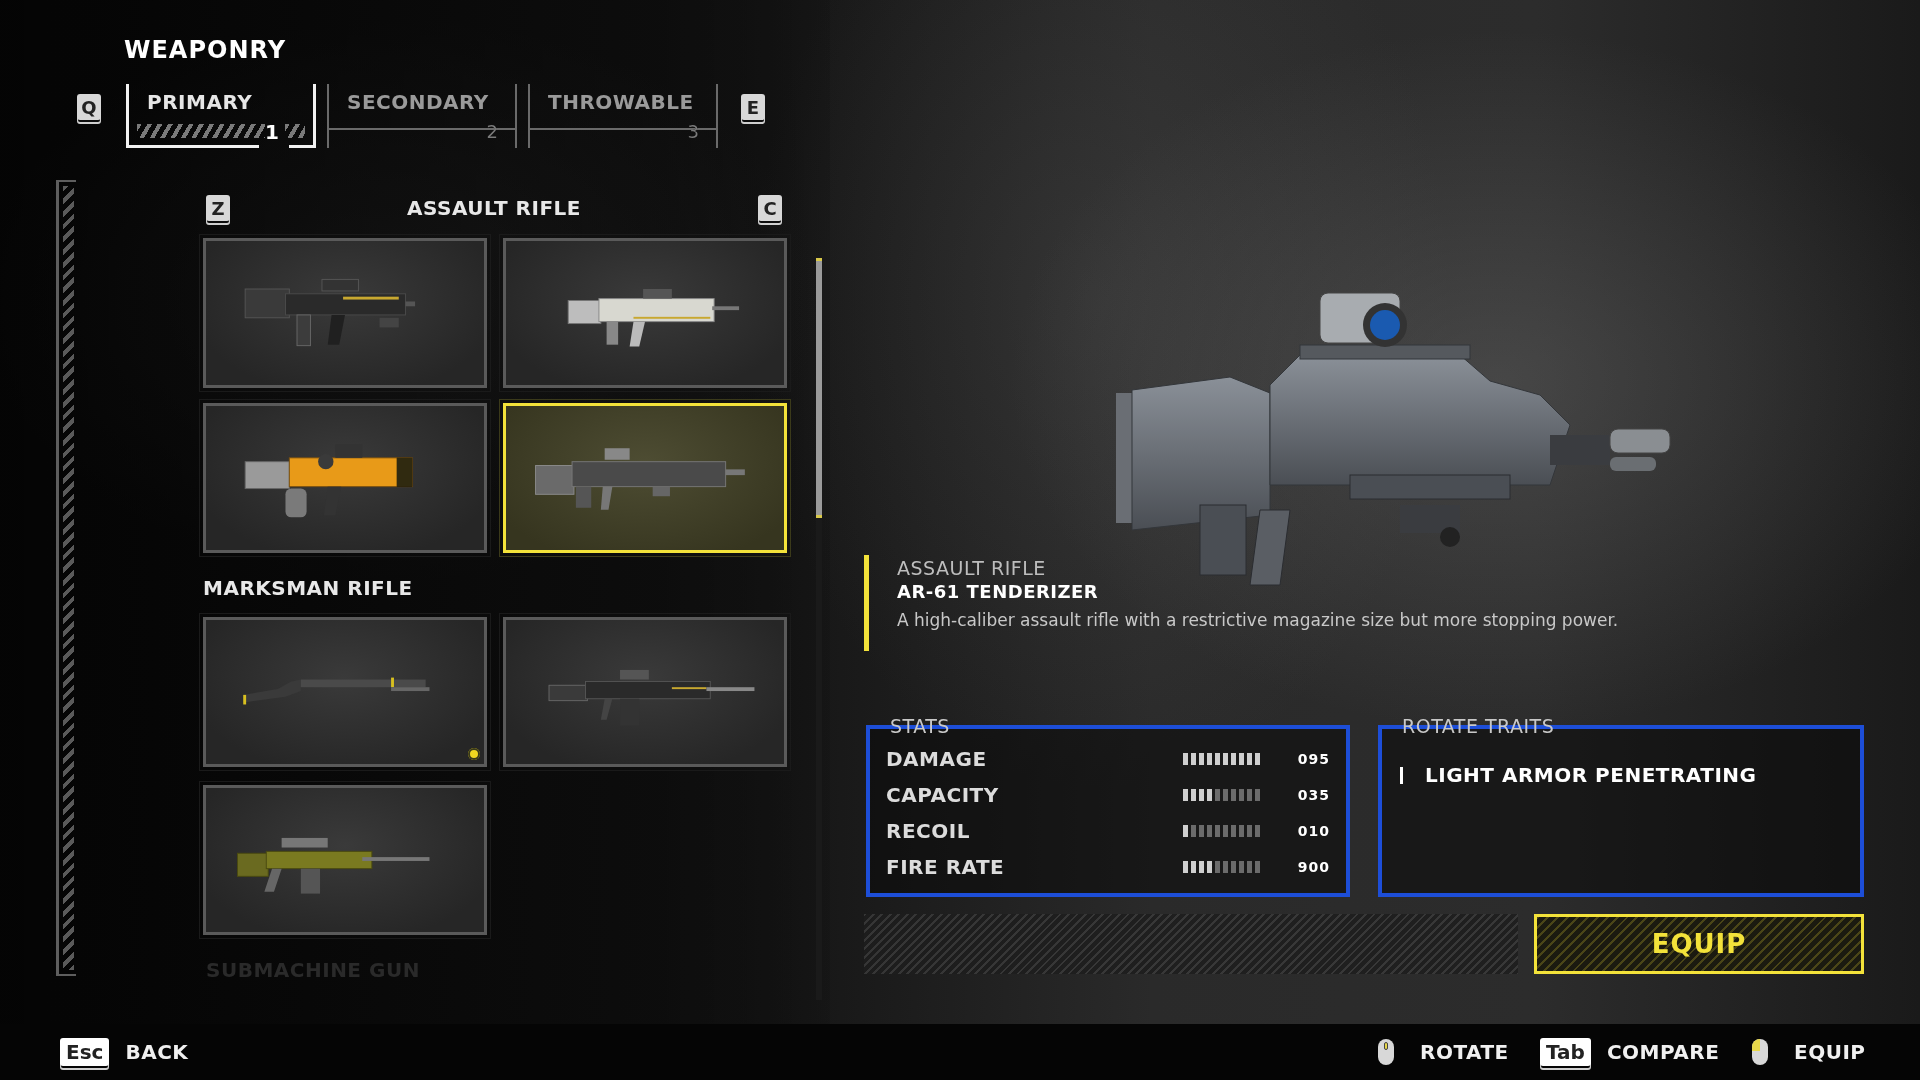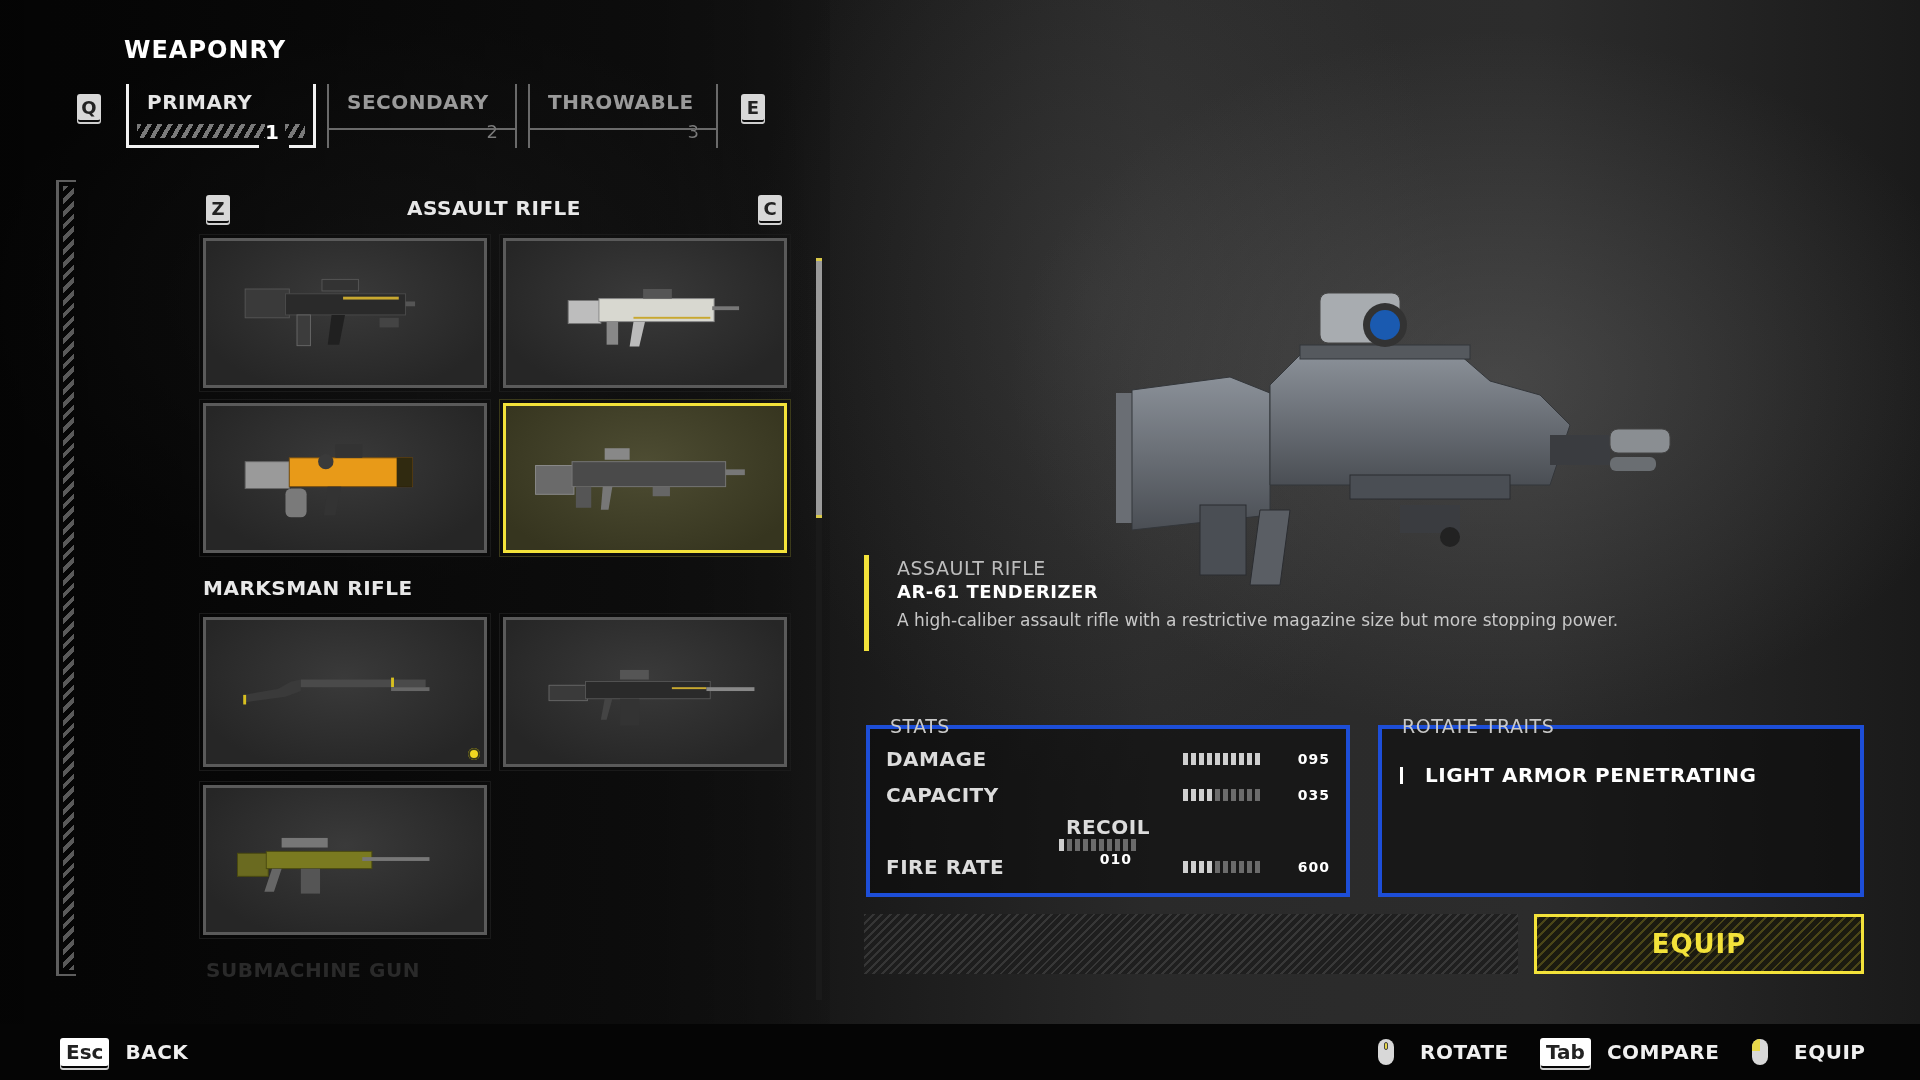--- a/index.html
+++ b/index.html
@@ -285,21 +285,21 @@
         <span class="seg on"></span>
         <span class="seg"></span>
         <span class="seg"></span>
         <span class="seg"></span>
         <span class="seg"></span>
         <span class="seg"></span>
         <span class="seg"></span>
       </span>
     <span class="sval">035</span>
   </div>
-  <div class="stat-row" style="top:86px;flex-direction:column;">
+  <div class="stat-row" style="top:86px;">
     <span class="sname">RECOIL</span>
     <span class="bar">
         <span class="seg on"></span>
         <span class="seg"></span>
         <span class="seg"></span>
         <span class="seg"></span>
         <span class="seg"></span>
         <span class="seg"></span>
         <span class="seg"></span>
         <span class="seg"></span>
@@ -315,21 +315,21 @@
         <span class="seg on"></span>
         <span class="seg on"></span>
         <span class="seg on"></span>
         <span class="seg"></span>
         <span class="seg"></span>
         <span class="seg"></span>
         <span class="seg"></span>
         <span class="seg"></span>
         <span class="seg"></span>
       </span>
-    <span class="sval">600</span>
+    <span class="sval">900</span>
   </div>
 </div>
 
 <div class="panel traits">
   <div class="ptitle">ROTATE TRAITS</div>
   <div class="trait-row">
     <span class="tick"></span>
     <span class="tname">LIGHT ARMOR PENETRATING</span>
   </div>
 </div>

